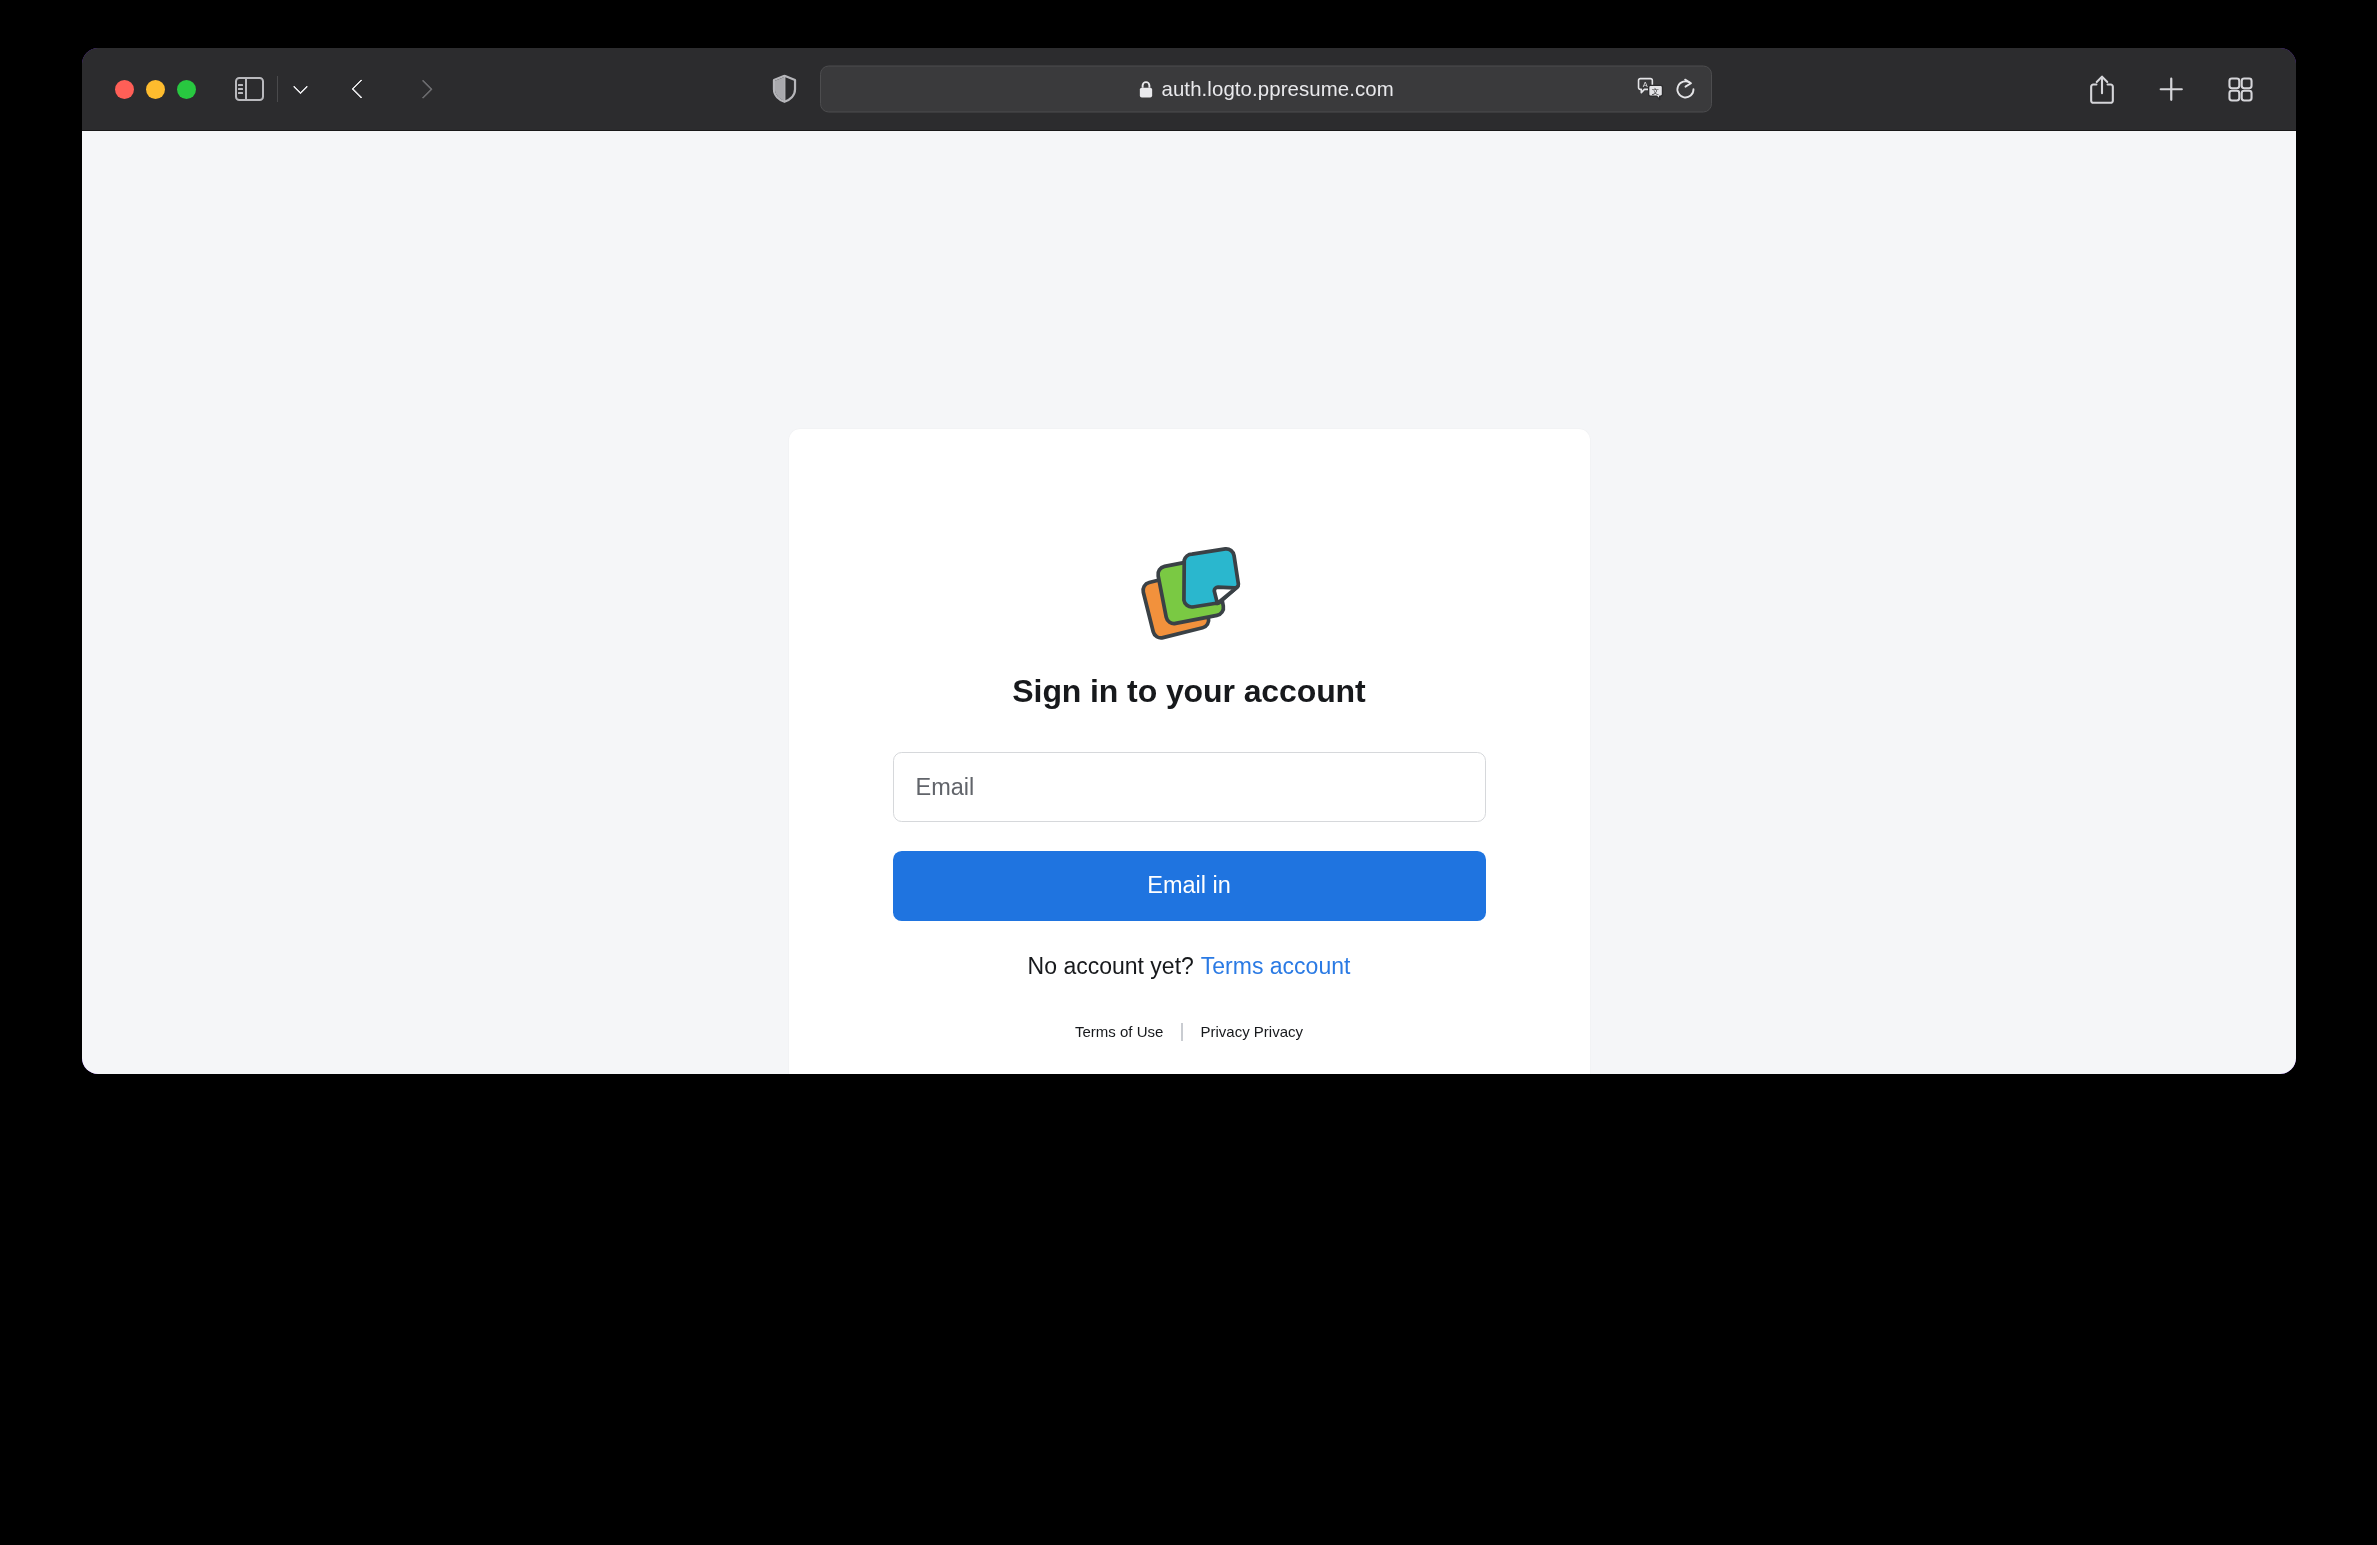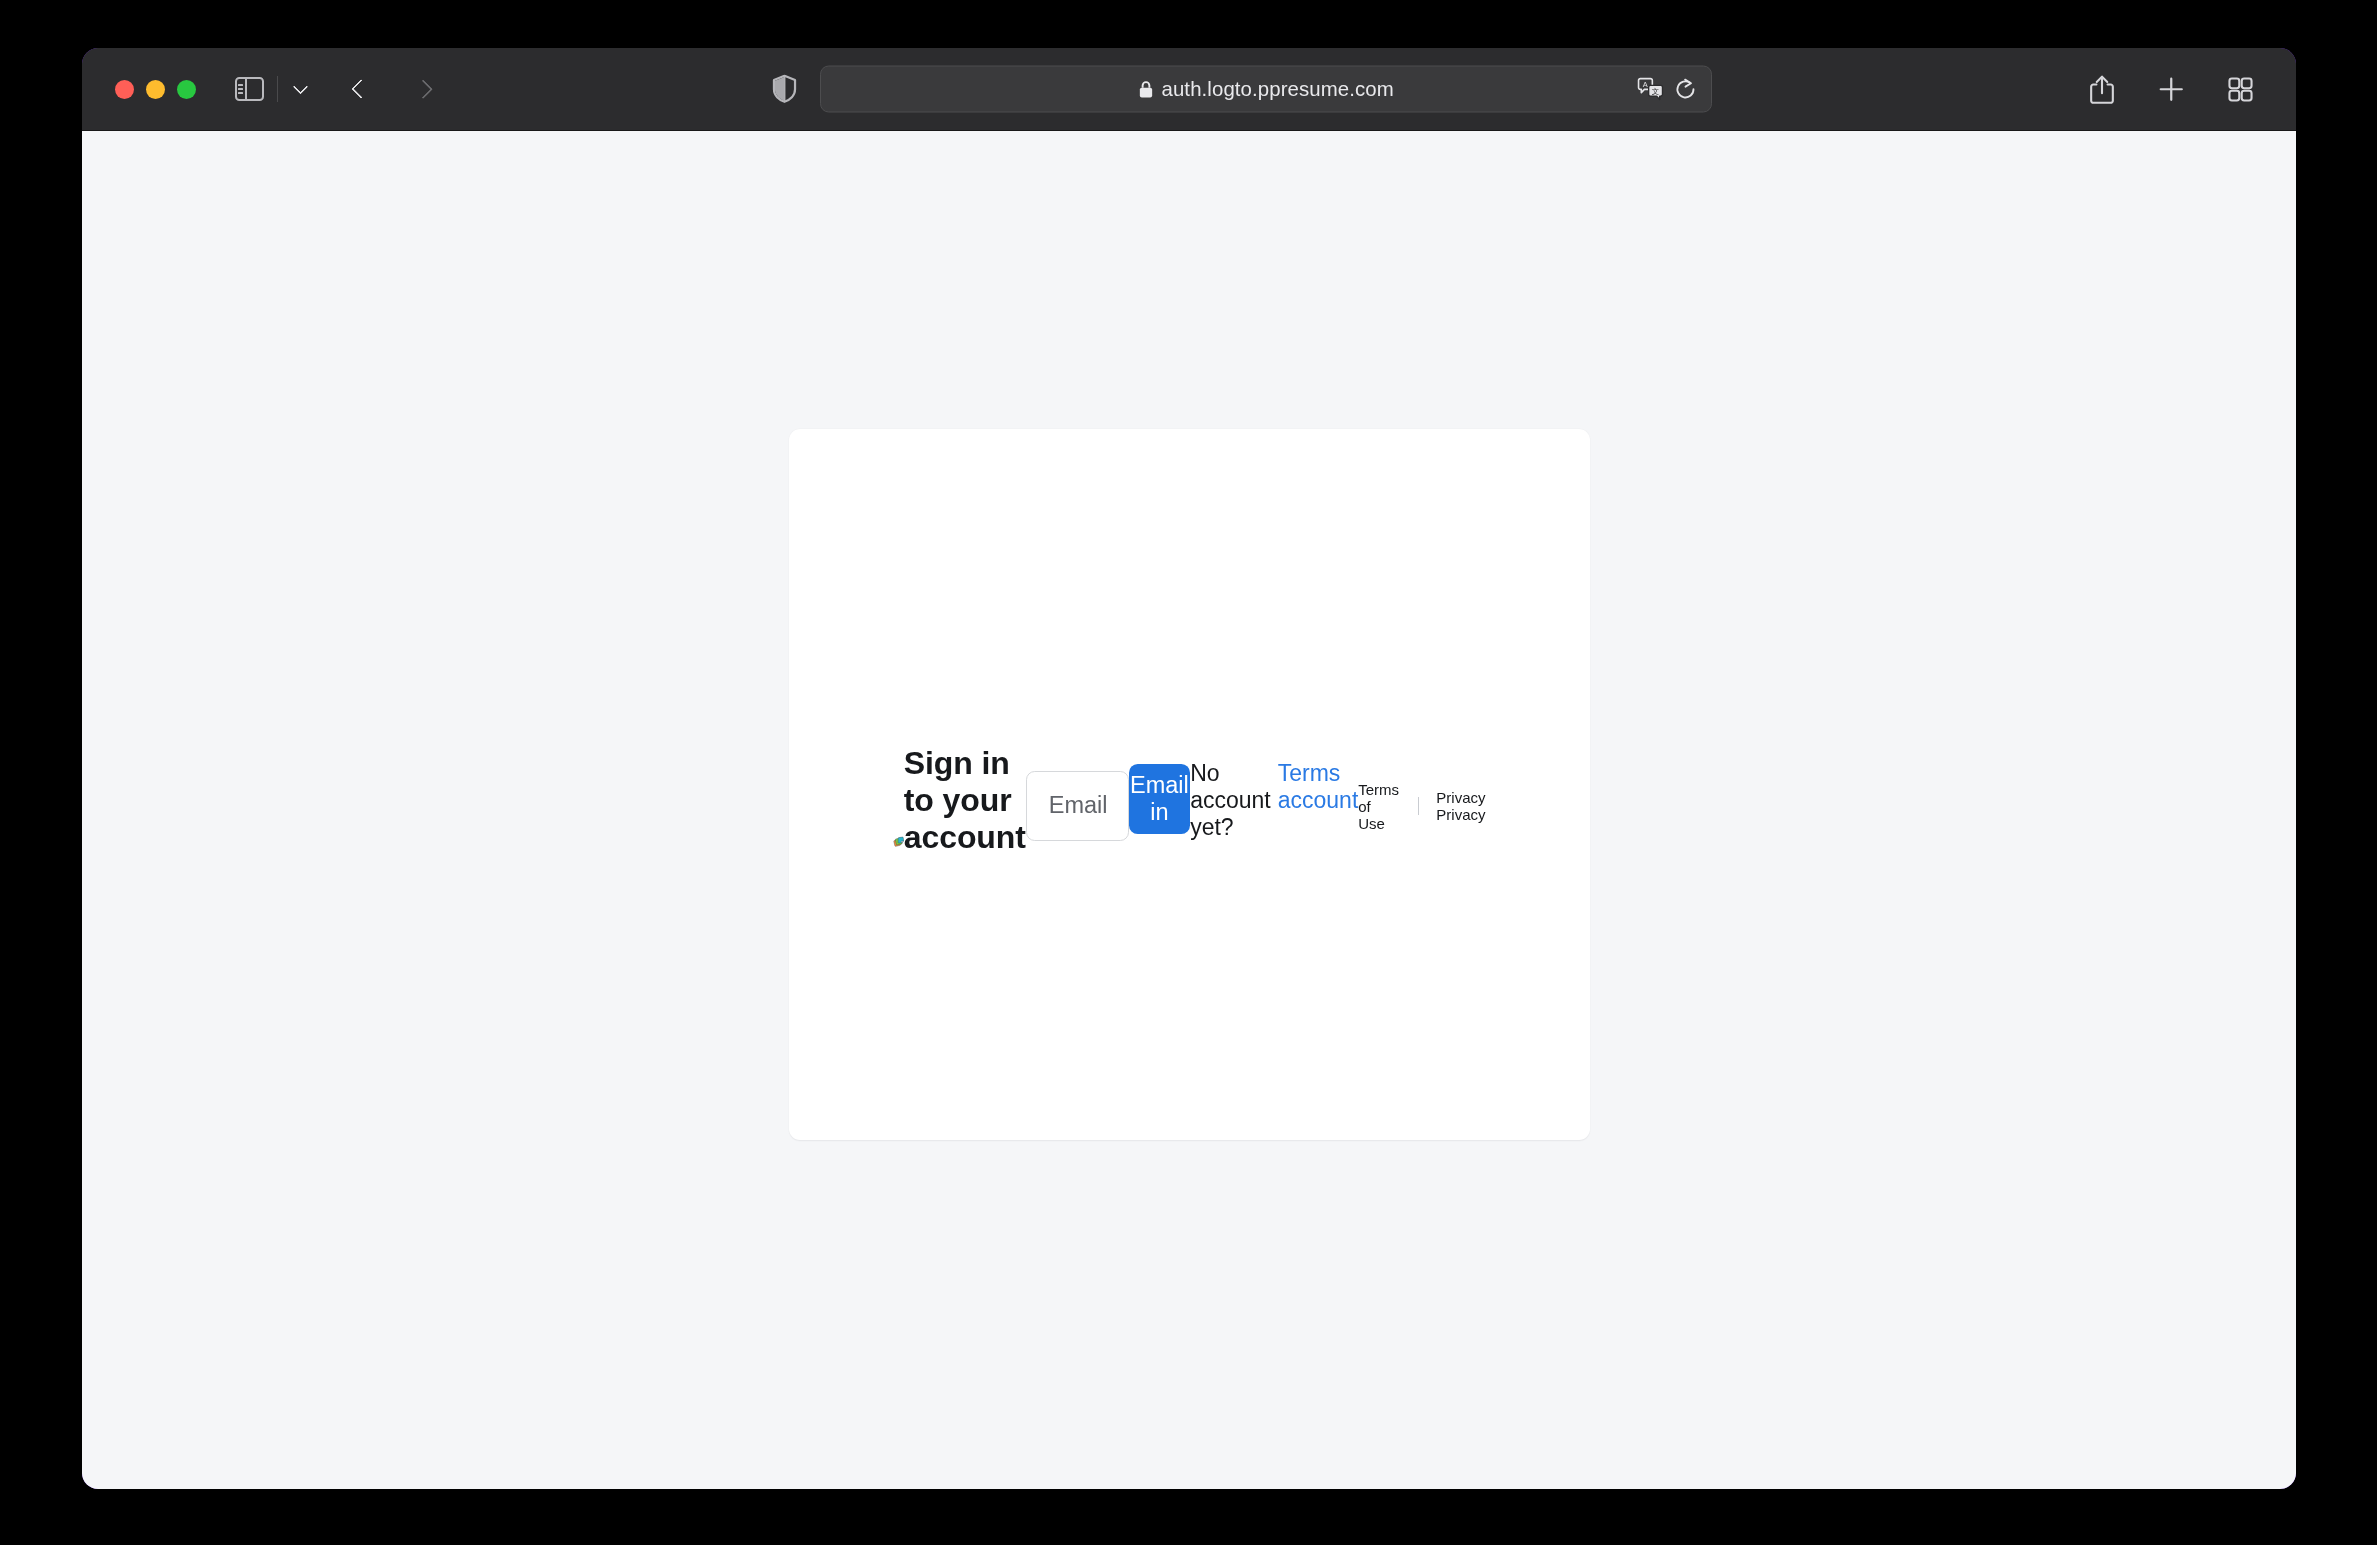--- a/index.html
+++ b/index.html
@@ -11,21 +11,21 @@
     font-family: "Liberation Sans", sans-serif;
     overflow: hidden;
   }
 
   
   .browser-window {
     position: absolute;
     left: 82px;
     top: 48px;
     width: 2214px;
-    height: 1441px;
+    height: 1026px;
     border-radius: 16px;
     overflow: hidden;
     background: #6d28d9;
     box-shadow: 0 6.2px 37px rgba(0,0,0,0.5);
   }
 
   
   .toolbar {
     position: relative;
     height: 83px;
@@ -145,20 +145,21 @@
   }
 
   .auth-card {
     margin-top: 298px;
     width: 801px;
     min-height: 711px;
     background: #ffffff;
     border-radius: 11px;
     box-shadow: 0 0.6px 1.9px rgba(16,24,40,0.04), 0 0.6px 1.2px rgba(16,24,40,0.03);
     display: flex;
+    flex-direction: column;
     align-items: center;
     padding: 0 104px;
   }
 
   .brand-logo { margin-top: 113px; width: 109px; height: 99px; }
 
   .card-title {
     margin-top: 32px;
     font-size: 32px;
     font-weight: 700;

